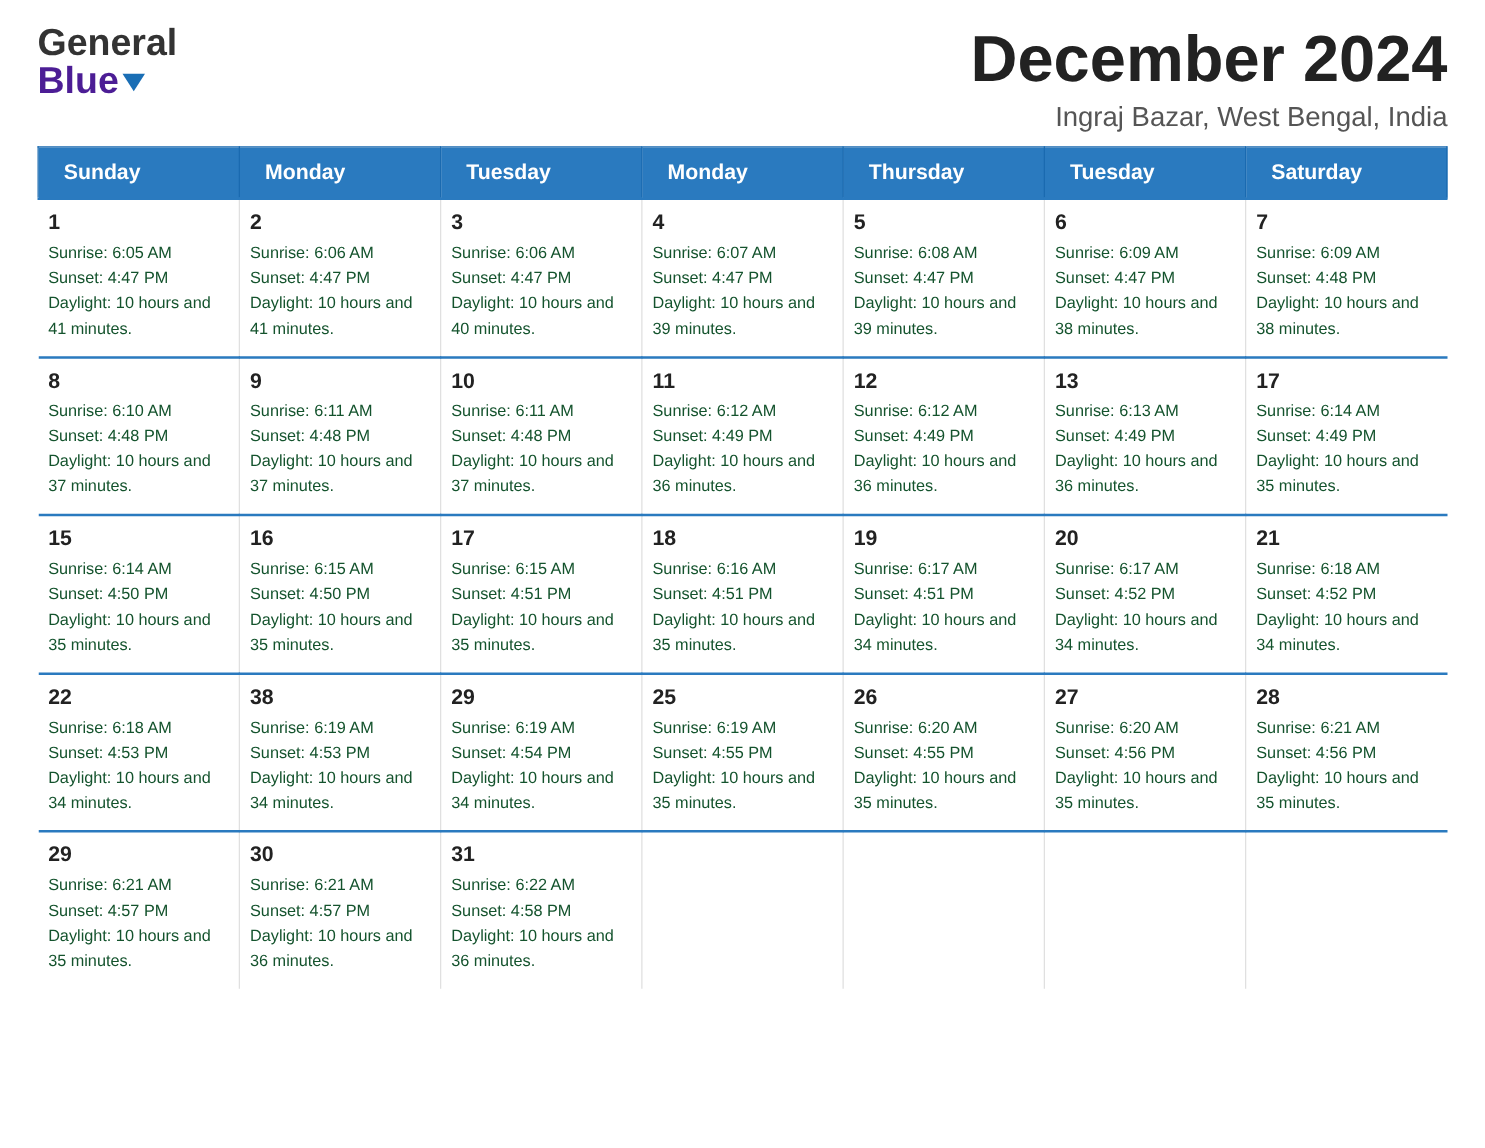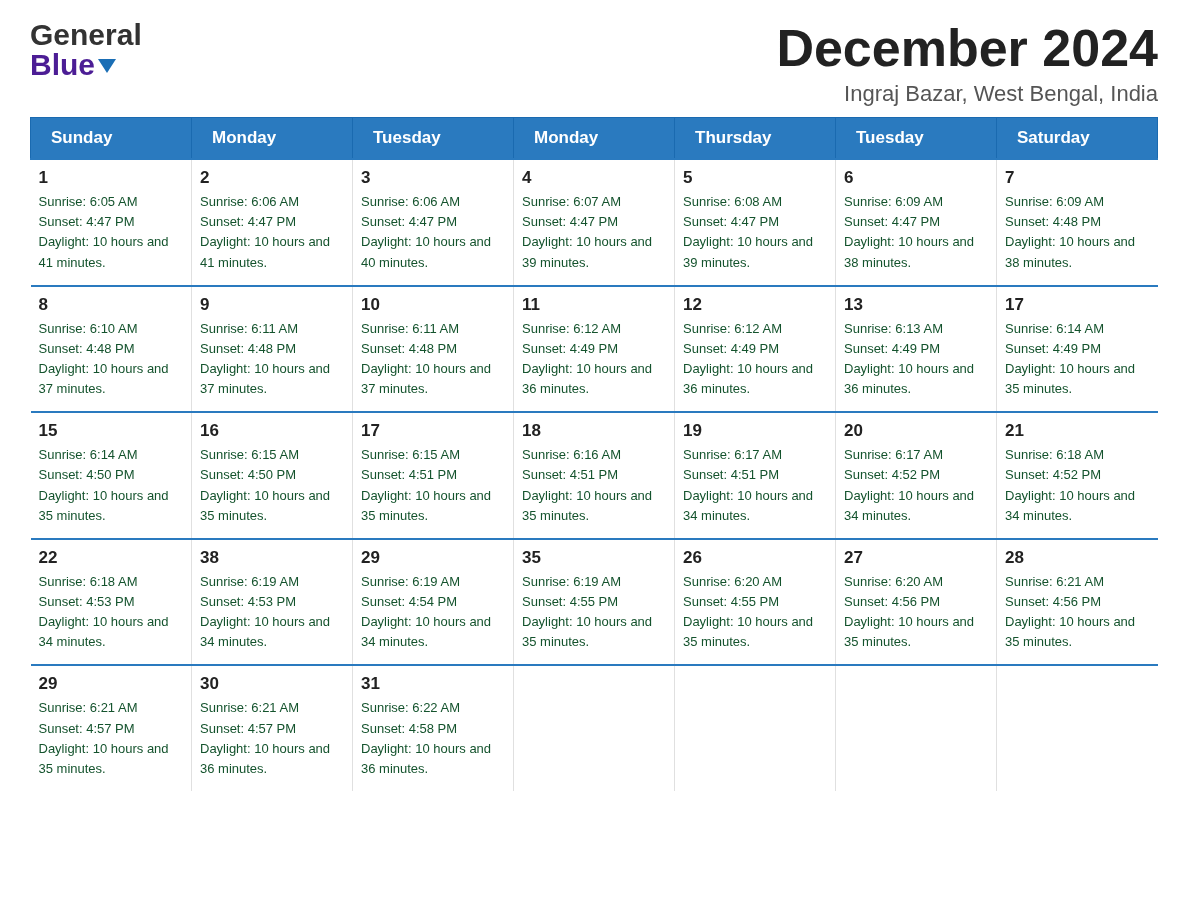--- a/index.html
+++ b/index.html
@@ -240,21 +240,21 @@
       </td>
         <td>
         <span class="day-number">38</span>
         <span class="day-info">Sunrise: 6:19 AM<br>Sunset: 4:53 PM<br>Daylight: 10 hours and 34 minutes.</span>
       </td>
         <td>
         <span class="day-number">29</span>
         <span class="day-info">Sunrise: 6:19 AM<br>Sunset: 4:54 PM<br>Daylight: 10 hours and 34 minutes.</span>
       </td>
         <td>
-        <span class="day-number">35</span>
+        <span class="day-number">25</span>
         <span class="day-info">Sunrise: 6:19 AM<br>Sunset: 4:55 PM<br>Daylight: 10 hours and 35 minutes.</span>
       </td>
         <td>
         <span class="day-number">26</span>
         <span class="day-info">Sunrise: 6:20 AM<br>Sunset: 4:55 PM<br>Daylight: 10 hours and 35 minutes.</span>
       </td>
         <td>
         <span class="day-number">27</span>
         <span class="day-info">Sunrise: 6:20 AM<br>Sunset: 4:56 PM<br>Daylight: 10 hours and 35 minutes.</span>
       </td>

